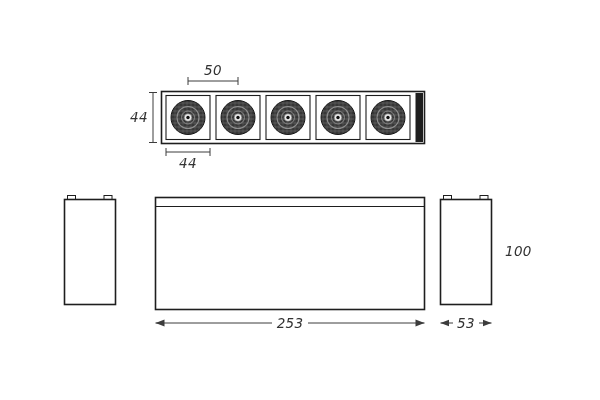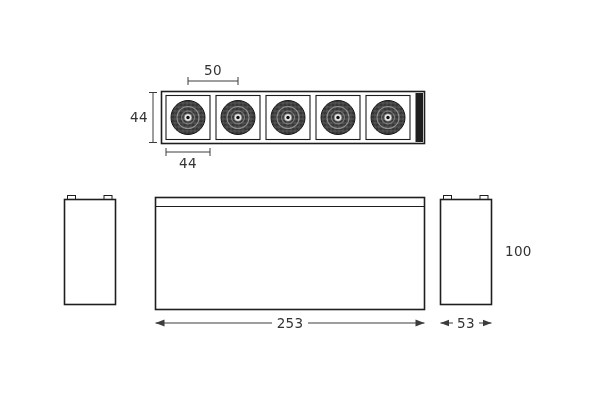--- a/index.html
+++ b/index.html
@@ -7,20 +7,21 @@
     padding: 0;
     background: #ffffff;
   }
   .page {
     position: relative;
     width: 600px;
     height: 400px;
     background: #ffffff;
     overflow: hidden;
     font-family: "DejaVu Sans", sans-serif;
+    font-style: italic;
   }
   svg text {
     font-family: "DejaVu Sans", "Liberation Sans", sans-serif;
     font-size: 13.5px;
     fill: #333333;
     letter-spacing: 0.3px;
   }
   .outline { fill: #ffffff; stroke: #1e1e1e; stroke-width: 1.6; }
   .thin    { fill: none;    stroke: #1e1e1e; stroke-width: 1; }
   .dim     { fill: none;    stroke: #3c3c3c; stroke-width: 1; }

